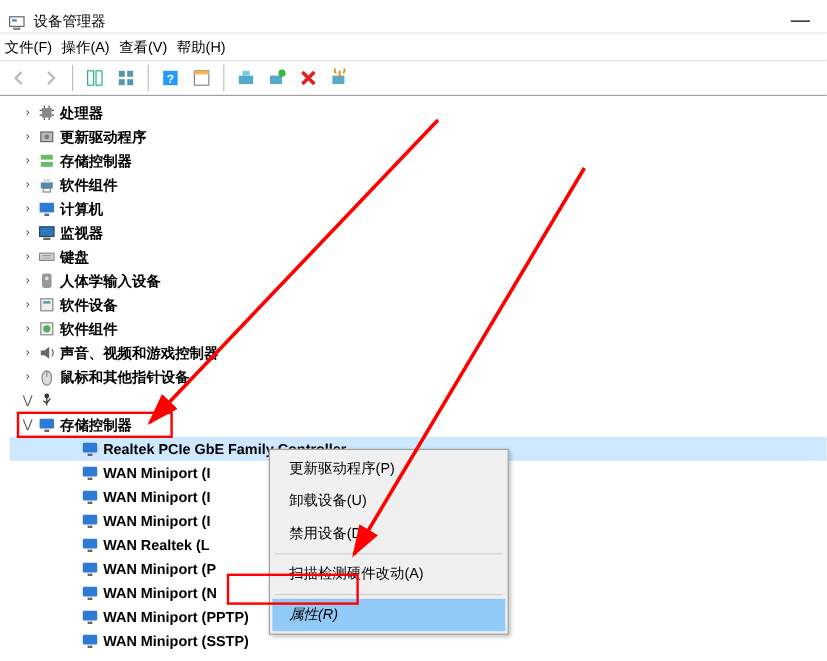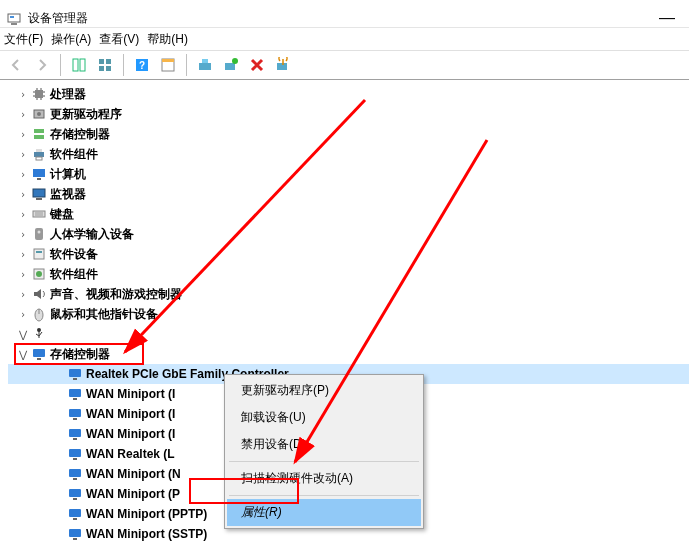--- a/index.html
+++ b/index.html
@@ -397,31 +397,31 @@
         <span class="node-label">WAN Realtek (L</span>
       </div>
       <div class="tree-row level2">
         <span class="expander"></span>
         <span class="node-icon">
           <svg width="16" height="16" viewBox="0 0 16 16">
             <rect x="2" y="3" width="12" height="8" fill="#2e7bd6" rx="1"></rect>
             <rect x="6" y="12" width="4" height="2" fill="#666"></rect>
           </svg>
         </span>
+        <span class="node-label">WAN Miniport (P</span>
+      </div>
+      <div class="tree-row level2">
+        <span class="expander"></span>
+        <span class="node-icon">
+          <svg width="16" height="16" viewBox="0 0 16 16">
+            <rect x="2" y="3" width="12" height="8" fill="#2e7bd6" rx="1"></rect>
+            <rect x="6" y="12" width="4" height="2" fill="#666"></rect>
+          </svg>
+        </span>
         <span class="node-label">WAN Miniport (N</span>
-      </div>
-      <div class="tree-row level2">
-        <span class="expander"></span>
-        <span class="node-icon">
-          <svg width="16" height="16" viewBox="0 0 16 16">
-            <rect x="2" y="3" width="12" height="8" fill="#2e7bd6" rx="1"></rect>
-            <rect x="6" y="12" width="4" height="2" fill="#666"></rect>
-          </svg>
-        </span>
-        <span class="node-label">WAN Miniport (P</span>
       </div>
       <div class="tree-row level2">
         <span class="expander"></span>
         <span class="node-icon">
           <svg width="16" height="16" viewBox="0 0 16 16">
             <rect x="2" y="3" width="12" height="8" fill="#2e7bd6" rx="1"></rect>
             <rect x="6" y="12" width="4" height="2" fill="#666"></rect>
           </svg>
         </span>
         <span class="node-label">WAN Miniport (PPTP)</span>

